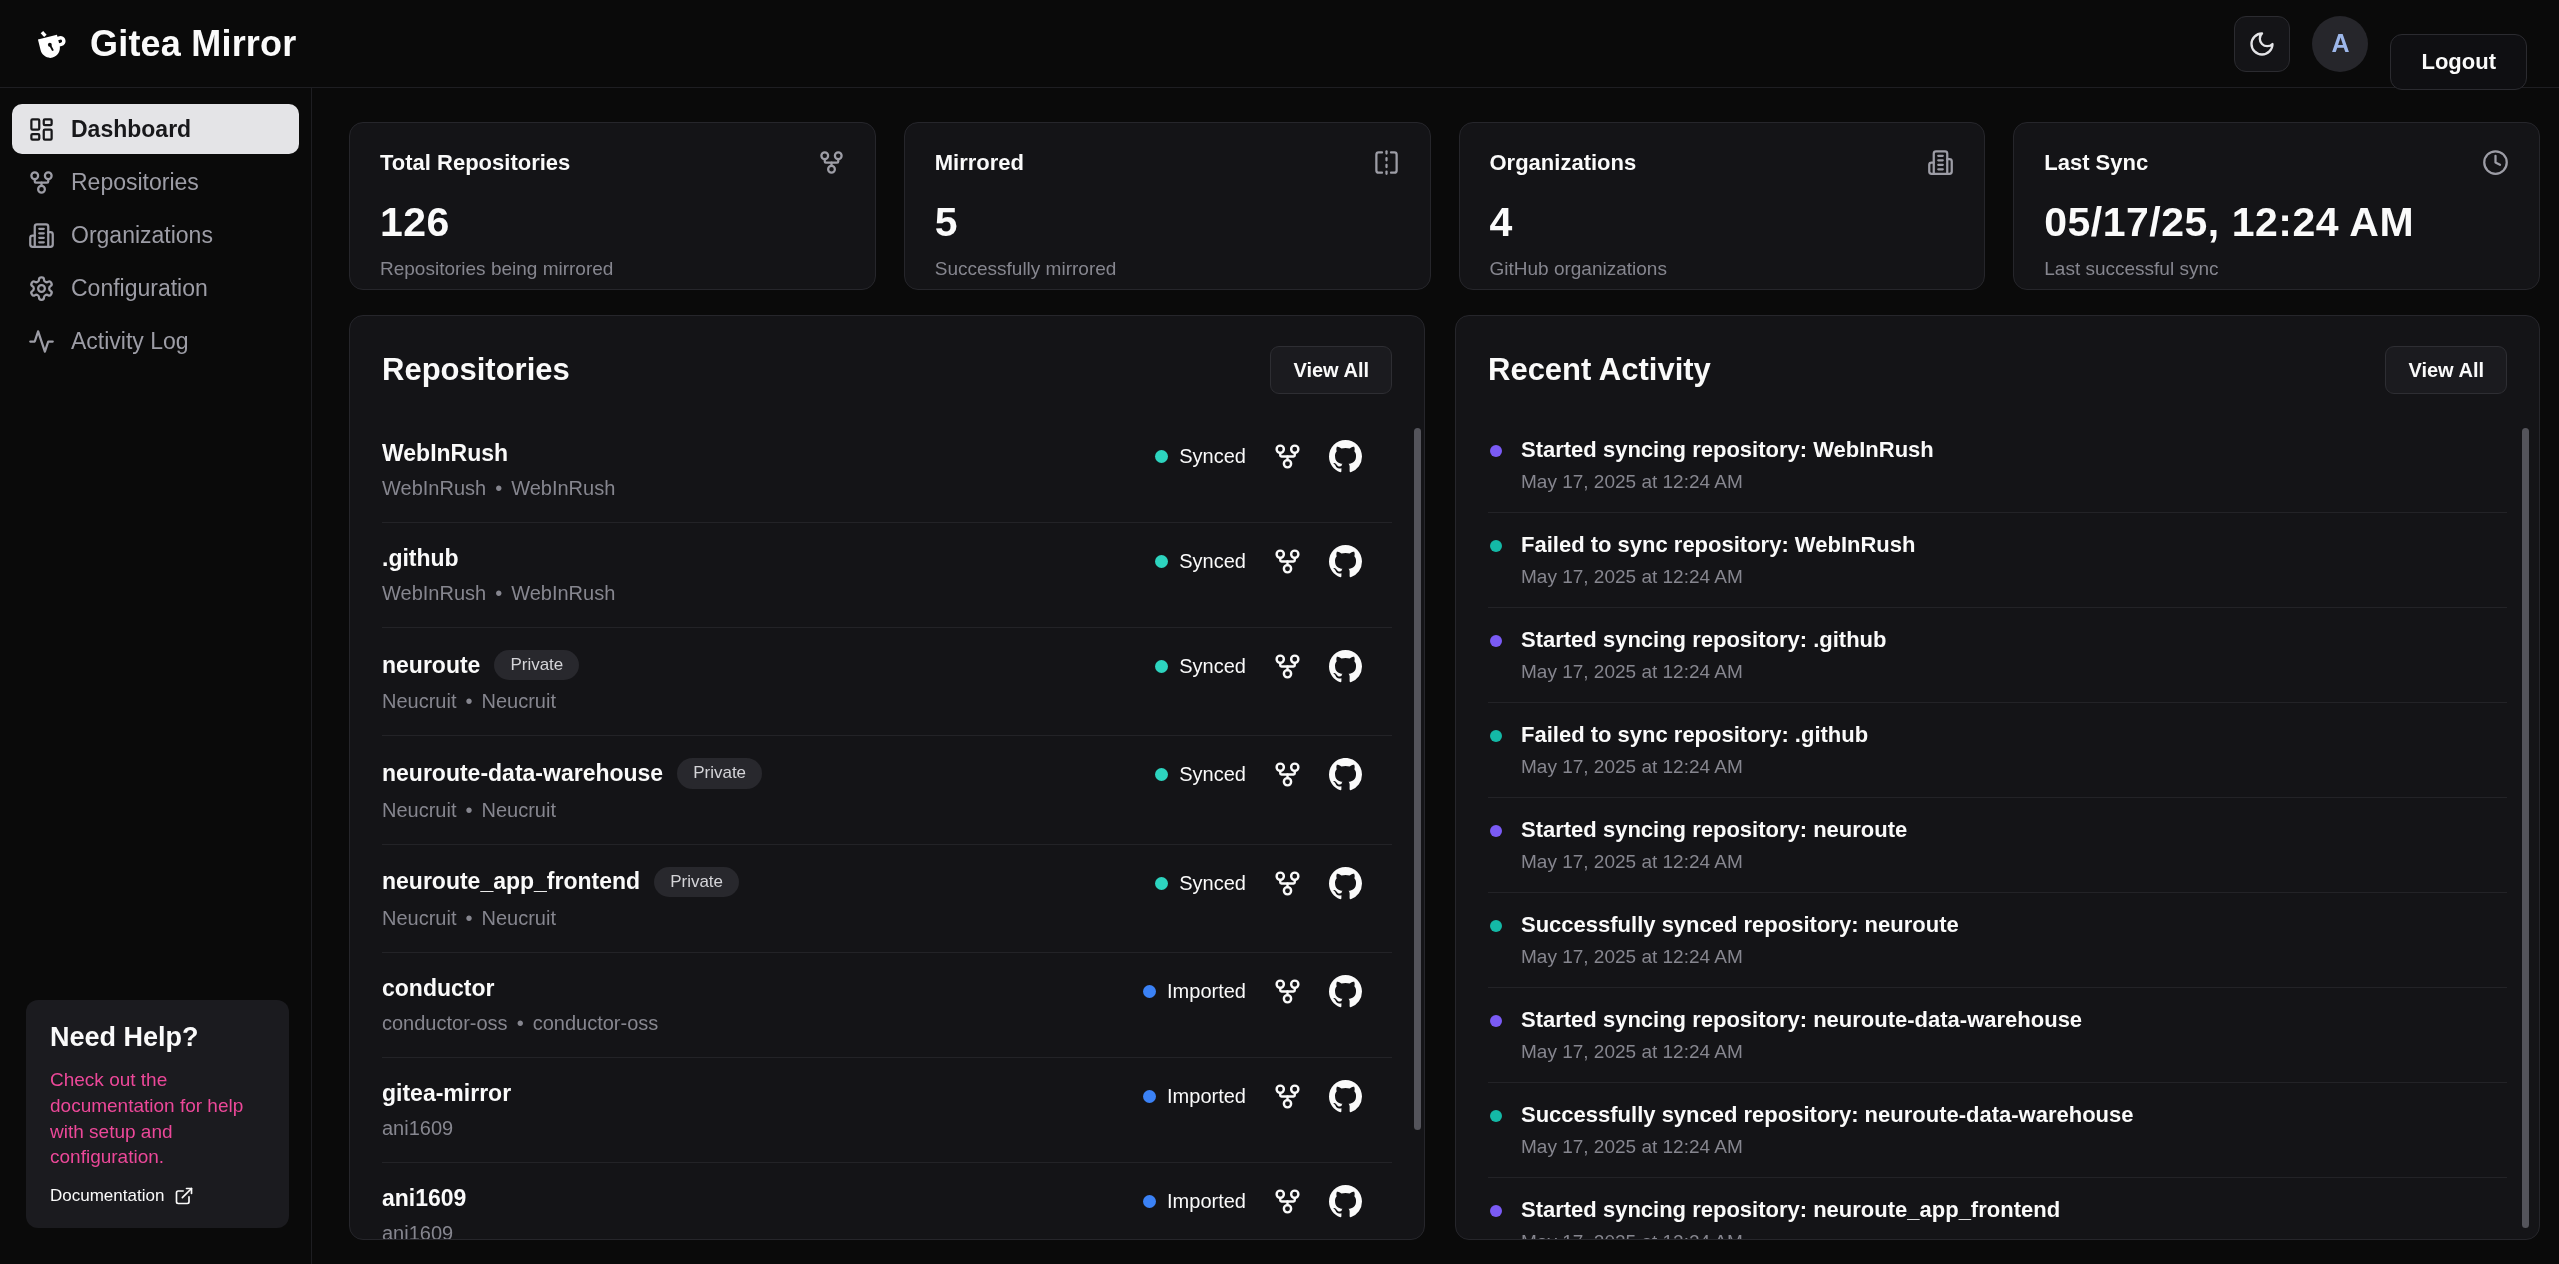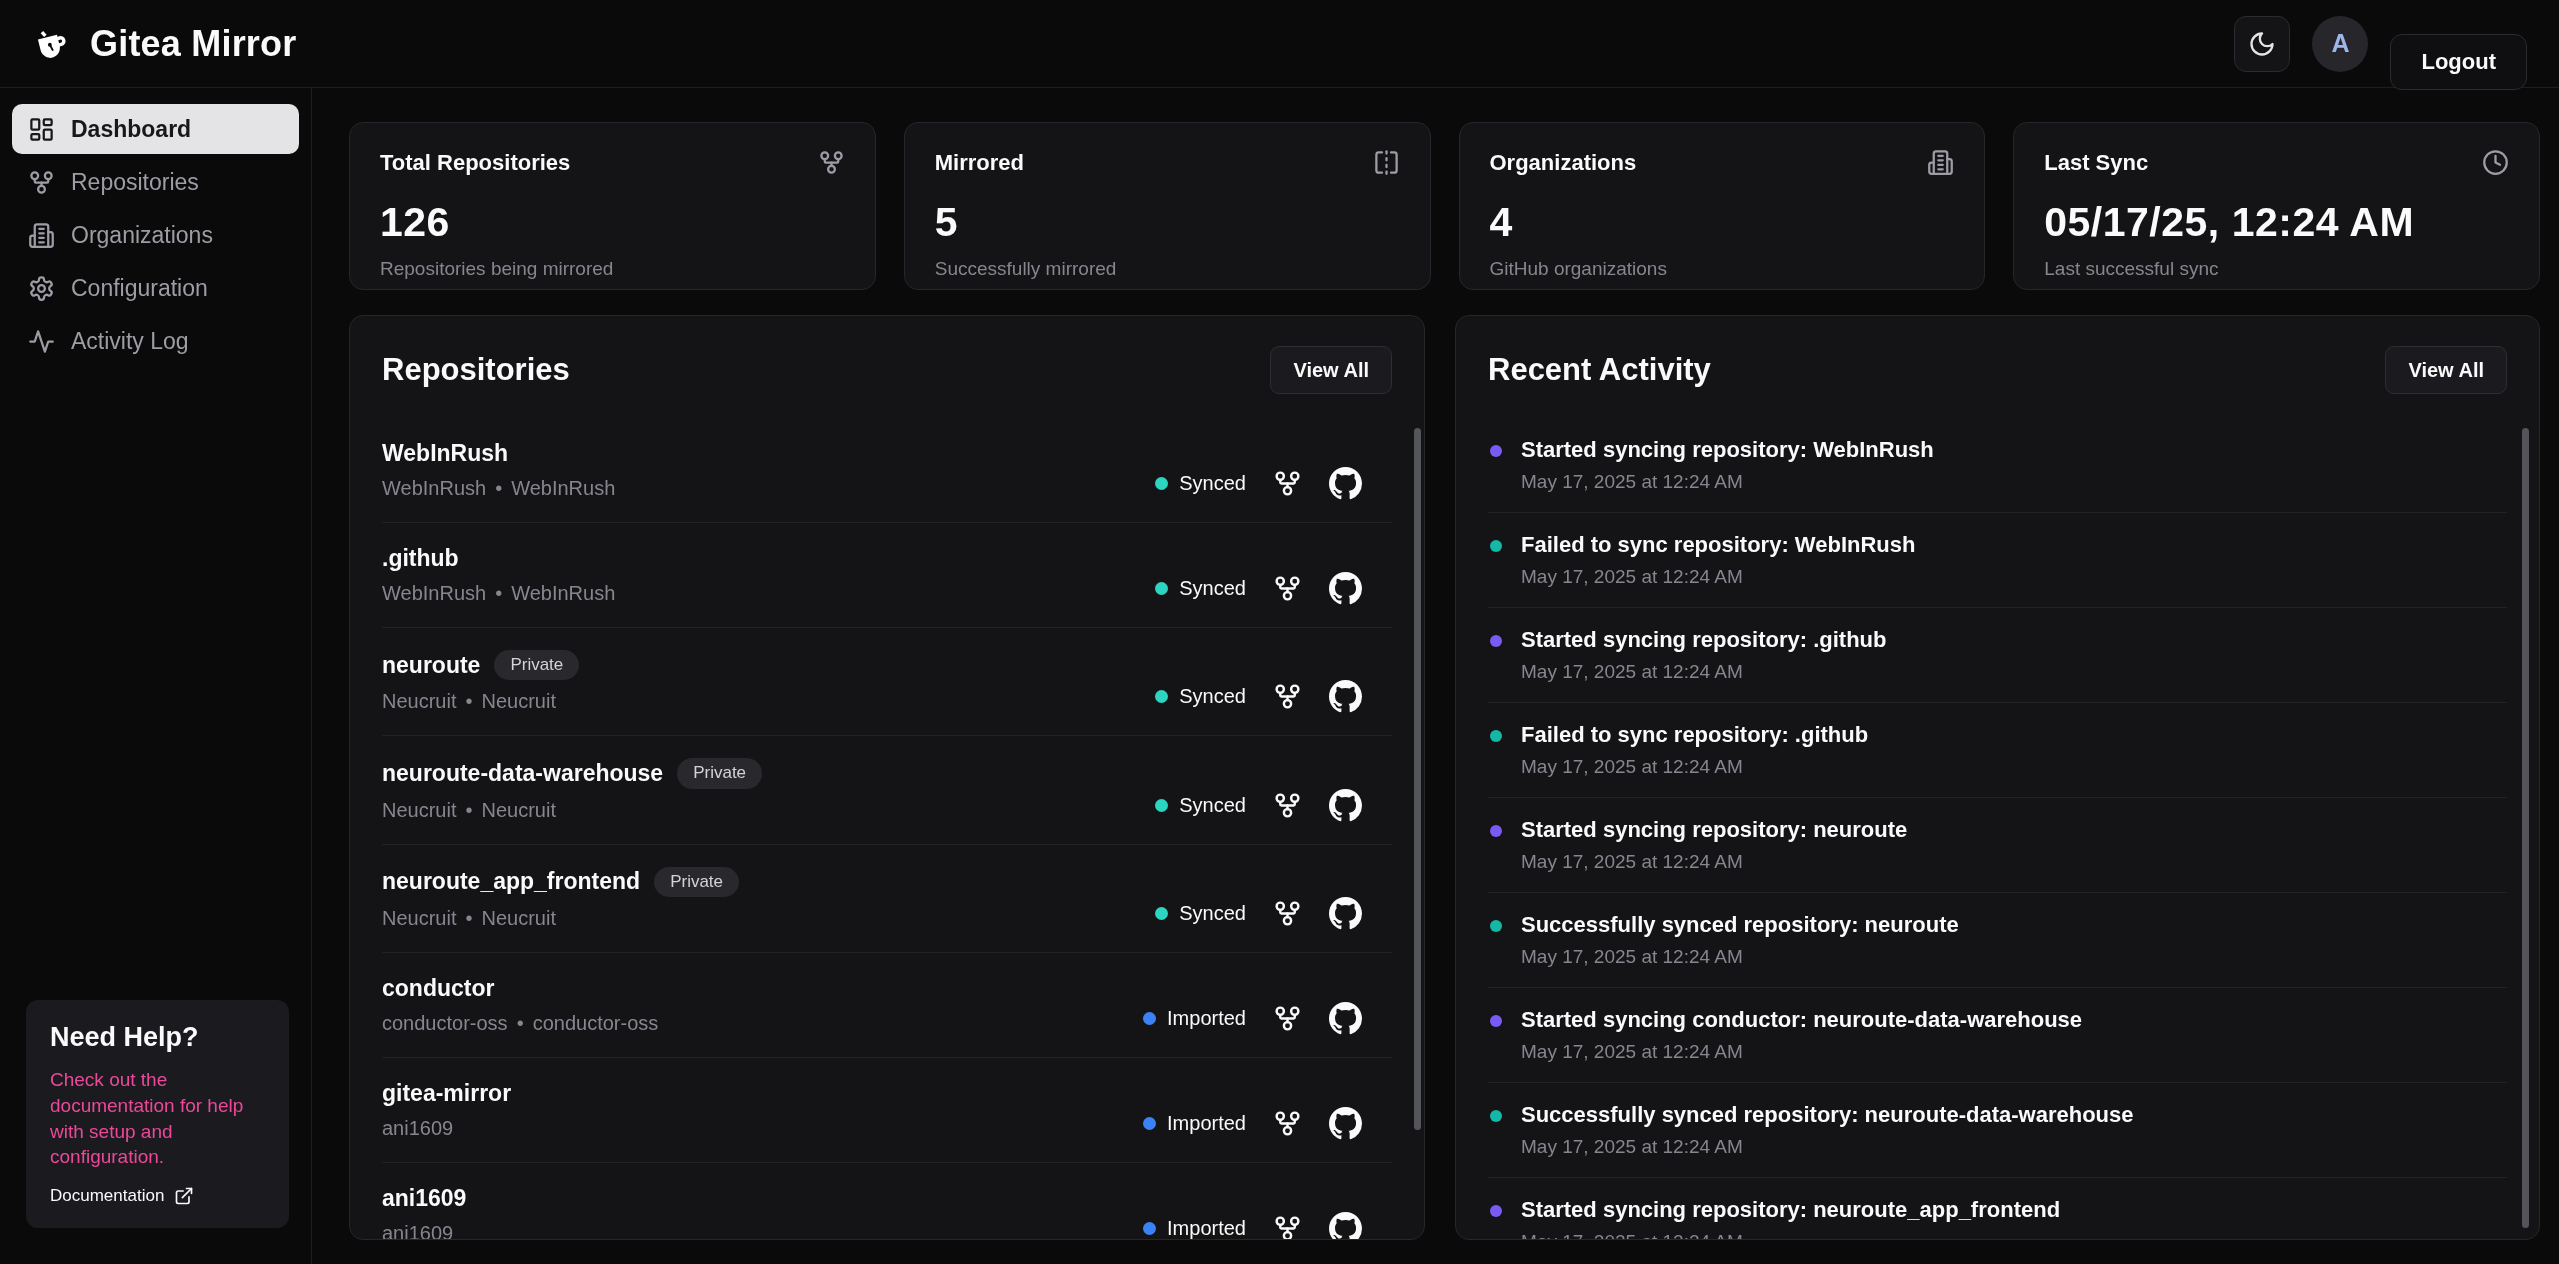--- a/index.html
+++ b/index.html
@@ -86,21 +86,21 @@
     background:#1b1b1f; color:#fafafa; font-size:20px; font-weight:600; cursor:pointer;
     font-family:"Liberation Sans", sans-serif;
   }
   .scroll-thumb { position:absolute; width:7px; border-radius:4px; background:#54545b; }
   .repo-thumb { right:3px; top:112px; height:702px; }
   .act-thumb { right:10px; top:112px; height:800px; }
 
   
   .repo-list { margin-top:24px; }
   .repo-row {
-    display:flex; align-items:flex-end; justify-content:space-between;
+    display:flex; align-items:flex-start; justify-content:space-between;
     padding:22px 4px 22px 0; border-bottom:1px solid #232327; min-height:91px;
   }
   .repo-row:last-child { border-bottom:none; }
   .repo-name-line { display:flex; align-items:center; gap:14px; }
   .repo-name { font-size:23px; font-weight:600; }
   .badge {
     background:#28282d; color:#d4d4d8; font-size:17px; padding:5px 16px;
     border-radius:999px; line-height:1.2;
   }
   .repo-sub { font-size:20px; color:#86868f; margin-top:10px; display:flex; gap:9px; align-items:center; }
@@ -629,21 +629,21 @@
     <span class="act-dot" style="background: rgb(20, 184, 166);"></span>
     <div class="act-body">
       <div class="act-title">Successfully synced repository: neuroute</div>
       <div class="act-time">May 17, 2025 at 12:24 AM</div>
     </div>
   </div>
 
   <div class="act-row">
     <span class="act-dot" style="background: rgb(122, 90, 245);"></span>
     <div class="act-body">
-      <div class="act-title">Started syncing conductor: neuroute-data-warehouse</div>
+      <div class="act-title">Started syncing repository: neuroute-data-warehouse</div>
       <div class="act-time">May 17, 2025 at 12:24 AM</div>
     </div>
   </div>
 
   <div class="act-row">
     <span class="act-dot" style="background: rgb(20, 184, 166);"></span>
     <div class="act-body">
       <div class="act-title">Successfully synced repository: neuroute-data-warehouse</div>
       <div class="act-time">May 17, 2025 at 12:24 AM</div>
     </div>

